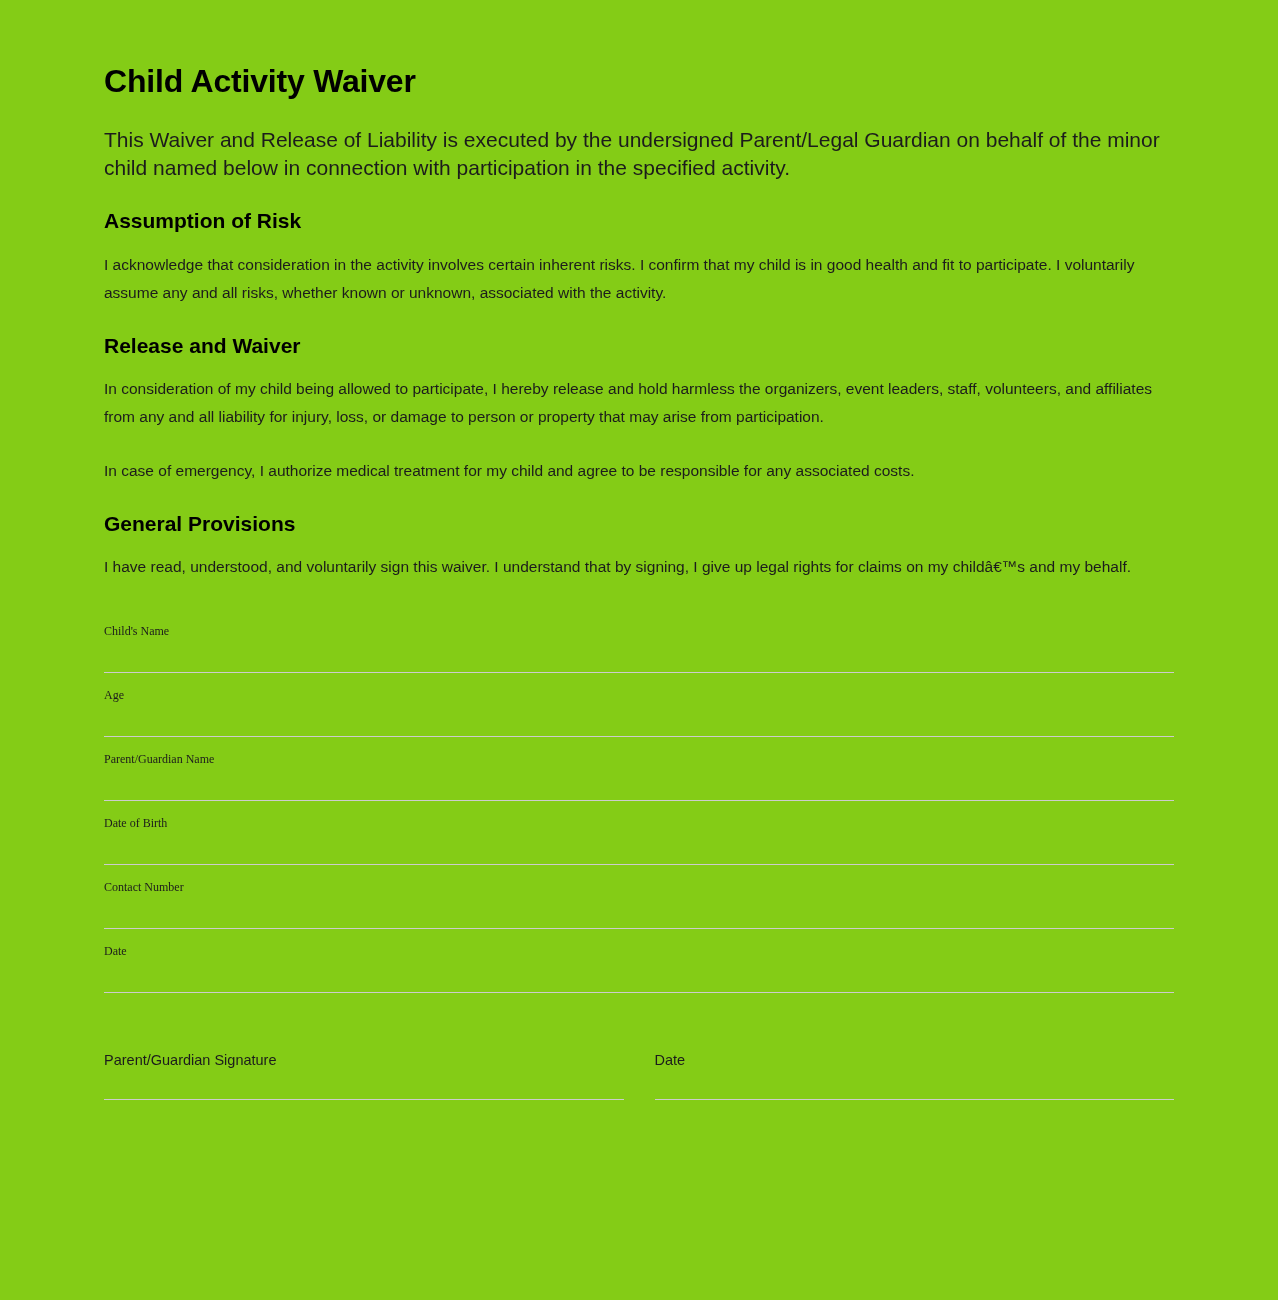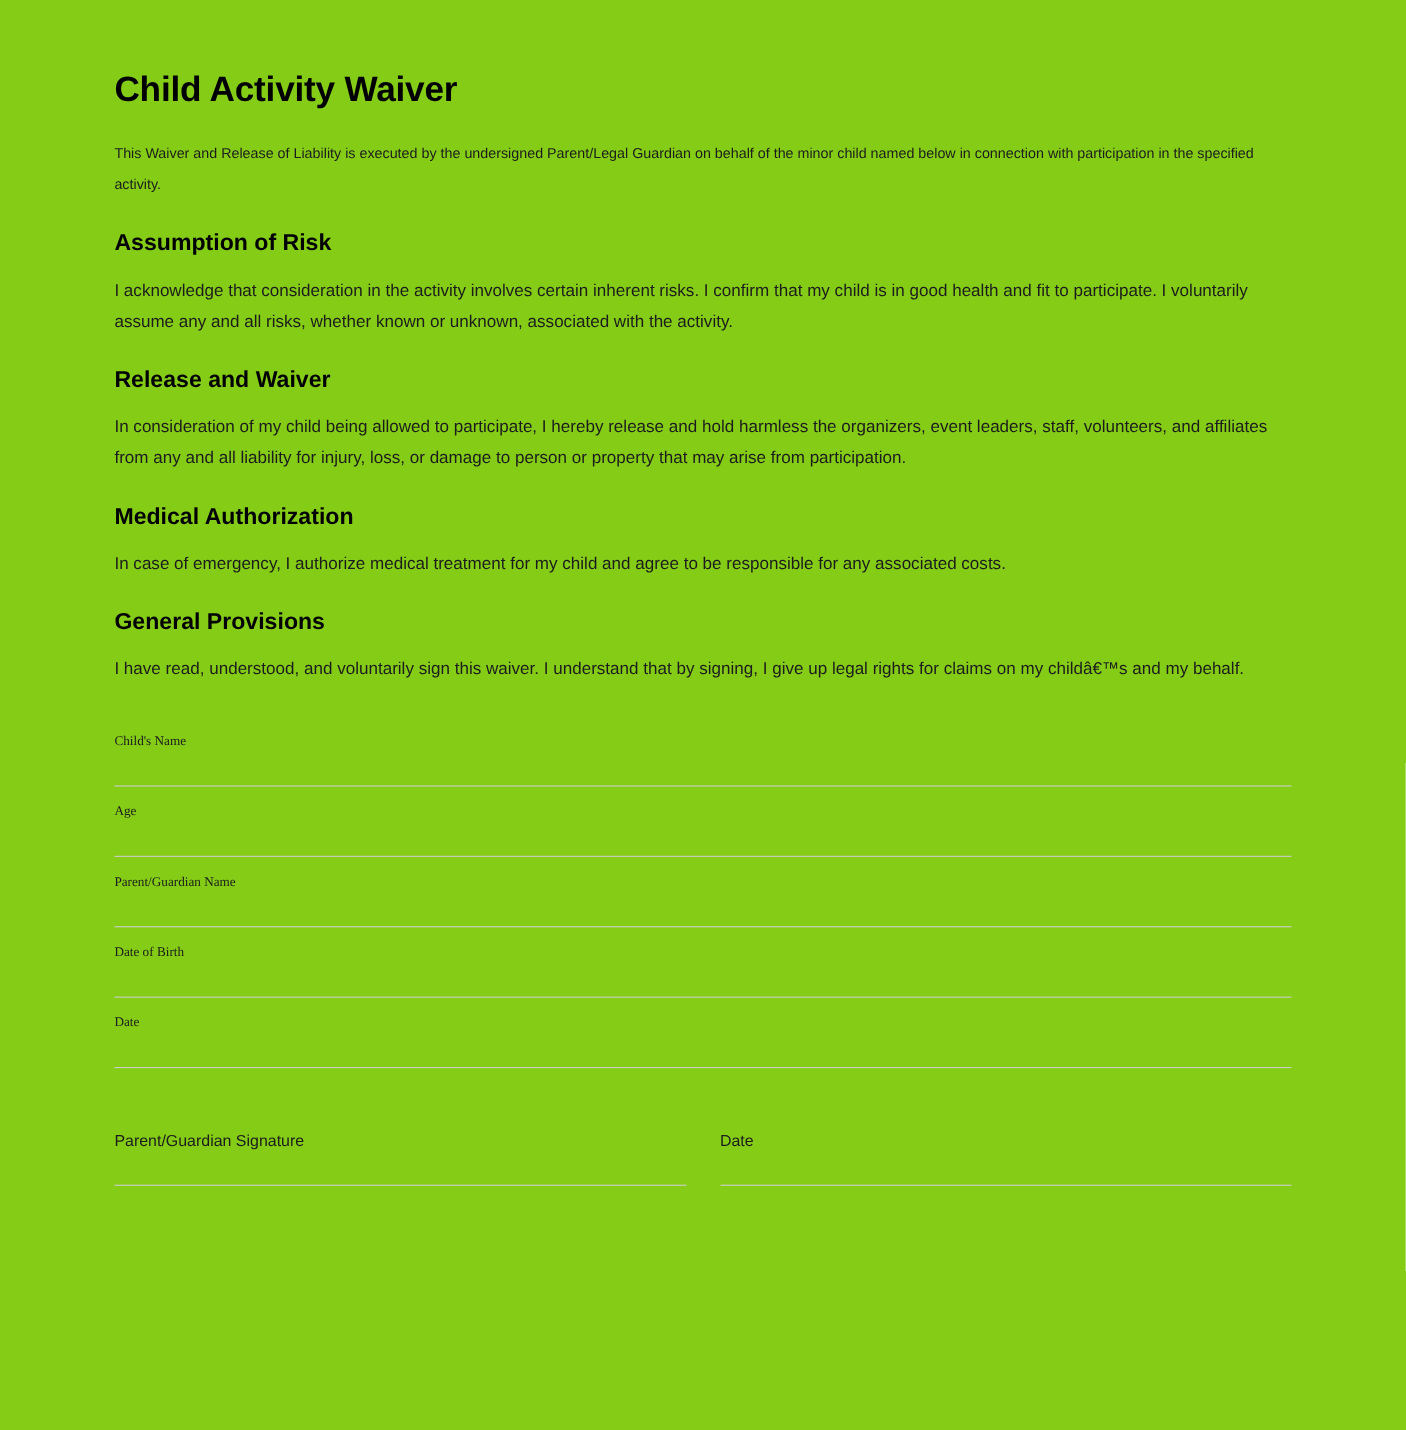--- a/index.html
+++ b/index.html
@@ -28,21 +28,21 @@
   .doc-title {
     font-size: 32px;
     font-weight: bold;
     line-height: 1.2;
     letter-spacing: -0.2px;
     color: #000000;
     margin: 0 0 26px 0;
   }
 
   .intro {
-    font-size: 13px;
+    font-size: 21px;
     line-height: 28px;
     color: #1c1c1c;
     margin: 0 0 26px 0;
     max-width: 1060px;
   }
 
   .section {
     margin: 0;
   }
 
@@ -122,21 +122,20 @@
     <h2 class="section-heading">Assumption of Risk</h2>
     <p class="section-body">I acknowledge that consideration in the activity involves certain inherent risks. I confirm that my child is in good health and fit to participate. I voluntarily assume any and all risks, whether known or unknown, associated with the activity.</p>
   </div>
 
   <div class="section">
     <h2 class="section-heading">Release and Waiver</h2>
     <p class="section-body">In consideration of my child being allowed to participate, I hereby release and hold harmless the organizers, event leaders, staff, volunteers, and affiliates from any and all liability for injury, loss, or damage to person or property that may arise from participation.</p>
   </div>
 
   <div class="section">
-    <h2 class="section-heading">Medical Authorization</h2>
     <p class="section-body">In case of emergency, I authorize medical treatment for my child and agree to be responsible for any associated costs.</p>
   </div>
 
   <div class="section">
     <h2 class="section-heading">General Provisions</h2>
     <p class="section-body">I have read, understood, and voluntarily sign this waiver. I understand that by signing, I give up legal rights for claims on my childâ€™s and my behalf.</p>
   </div>
 
   <div class="fields">
 
@@ -149,20 +148,23 @@
     </div>
 
     <div class="field-row">
       <span class="field-label">Parent/Guardian Name</span>
     </div>
 
     <div class="field-row">
       <span class="field-label">Date of Birth</span>
     </div>
 
+    <div class="field-row">
+      <span class="field-label">Contact Number</span>
+    </div>
 
 
     <div class="field-row">
       <span class="field-label">Date</span>
     </div>
 
   </div>
 
   <div class="signature-block">
 

